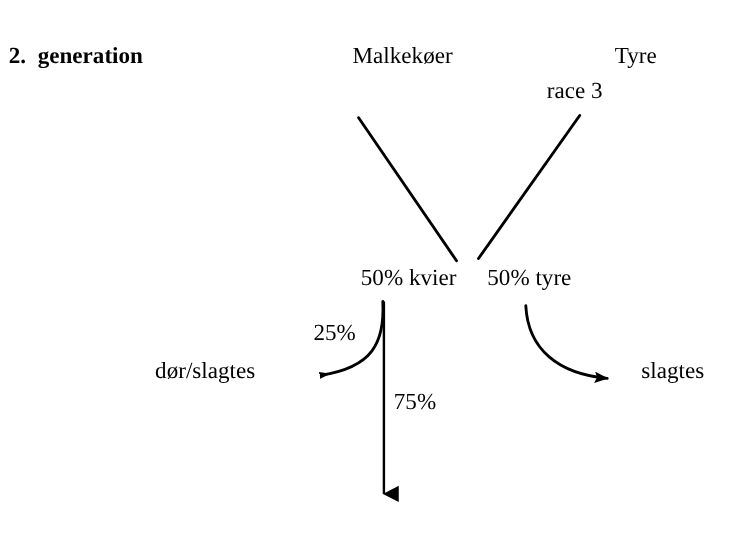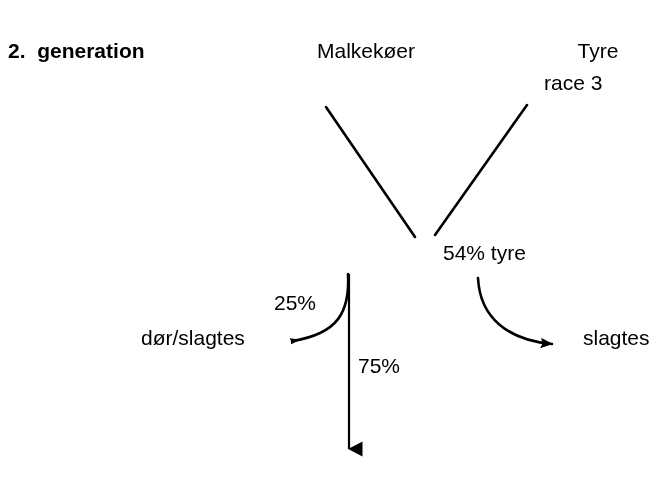--- a/index.html
+++ b/index.html
@@ -6,21 +6,21 @@
   html, body {
     margin: 0;
     padding: 0;
     background: #ffffff;
   }
   #canvas {
     position: relative;
     width: 667px;
     height: 500px;
     background: var(--bg, #ffffff);
-    font-family: Liberation Sans, sans-serif;
+    font-family: Liberation Serif, serif;
     color: #000000;
     overflow: hidden;
   }
   .lbl {
     position: absolute;
     white-space: pre;
     font-size: 21px;
     line-height: 1;
     color: #000;
   }
@@ -36,25 +36,25 @@
     left: 0;
     top: 0;
     width: 667px;
     height: 500px;
     pointer-events: none;
   }
   
   #gen-label      { left: 8px;   top: 40px; }
   #dams-title     { left: 366px; top: 40px; }
   #dams-sub       { left: 328px; top: 72px; }
-  #sire-title     { left: 598px; top: 40px; }
-  #sire-sub       { left: 497px; top: 72px; margin-left: 47px; }
+  #sire-title     { left: 578px; top: 40px; }
+  #sire-sub       { left: 497px; top: 72px; }
   #heifers-label  { left: 328px; top: 242px; }
   #bulls-label    { left: 443px; top: 242px; }
-  #pct-25         { left: 274px; top: 292px; }
+  #pct-25         { left: 285px; top: 292px; }
   #pct-75         { left: 358px; top: 355px; }
   #cull-label     { left: 141px; top: 327px; }
   #slaughter-label{ left: 583px; top: 327px; }
 </style>
 </head>
 <body>
 
 <div id="canvas" style="--bg: #ffffff; color: rgb(0, 0, 0);">
 
   <svg id="vector-layer" viewBox="0 0 667 500" width="667" height="500" xmlns="http://www.w3.org/2000/svg">
@@ -81,21 +81,22 @@
     <path d="M 478 278 C 480 318 508 340 552 344" fill="none" stroke="#000000" stroke-width="2.6" stroke-linecap="round" marker-end="url(#arrow-generic)"></path>
   </svg>
 
   <div class="lbl bold" id="gen-label">2.  generation</div>
 
   <div class="lbl center" id="dams-title">Malkekøer</div>
 
   <div class="lbl center" id="sire-title">Tyre</div>
   <div class="lbl" id="sire-sub">race 3</div>
 
-  <div class="lbl" id="bulls-label">54% tyre</div>
+  <div class="lbl" id="heifers-label">50% kvier</div>
+  <div class="lbl" id="bulls-label">50% tyre</div>
 
   <div class="lbl" id="pct-25">25%</div>
   <div class="lbl" id="pct-75">75%</div>
 
   <div class="lbl" id="slaughter-label">slagtes</div>
   <div class="lbl" id="cull-label">dør/slagtes</div>
 
 </div>
 
 </body></html>

